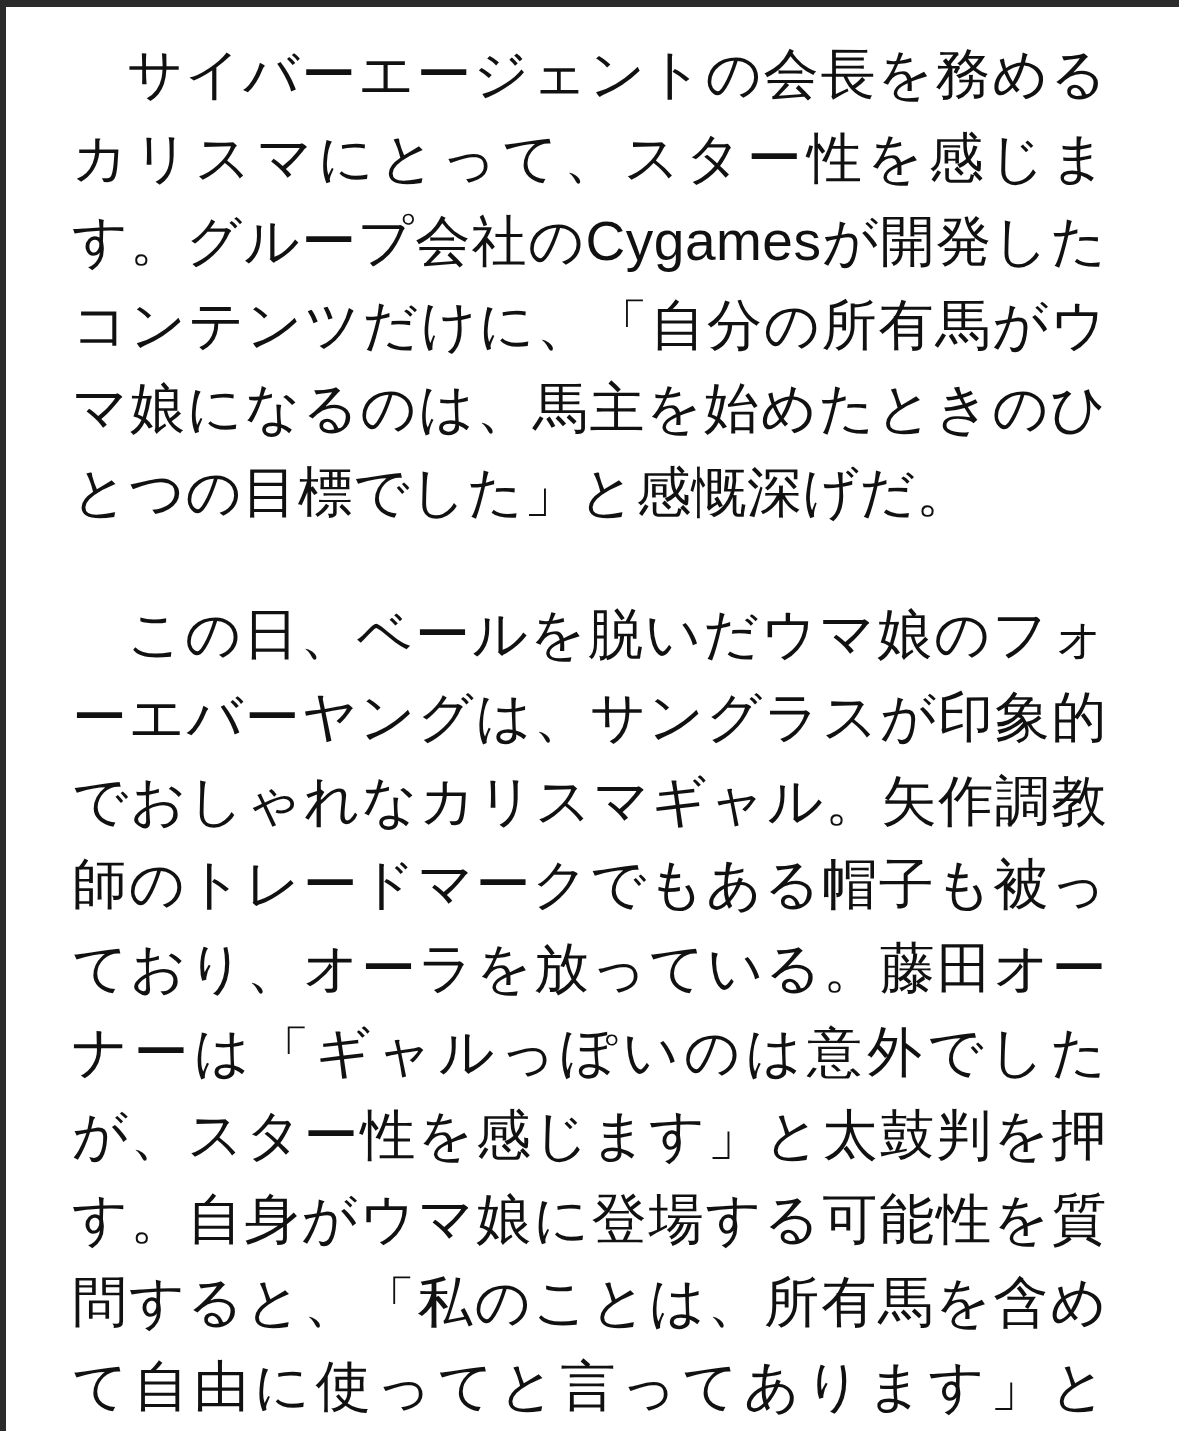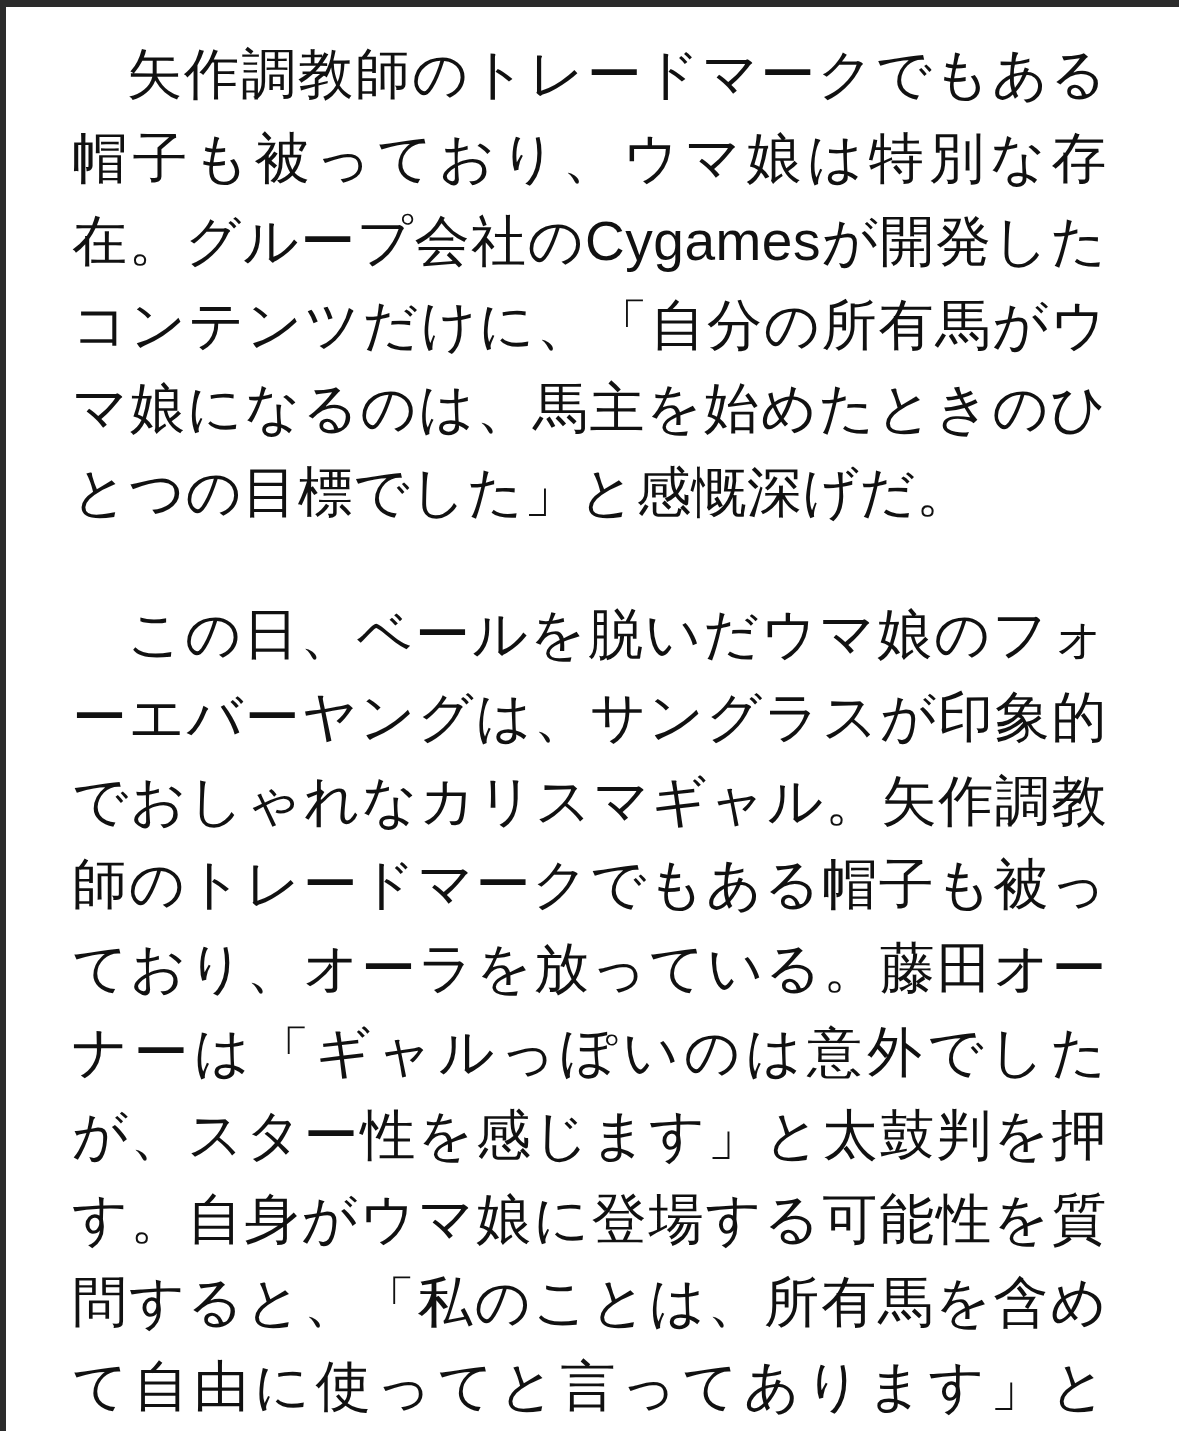--- a/index.html
+++ b/index.html
@@ -59,15 +59,15 @@
     margin-bottom: 0;
   }
 </style>
 </head>
 <body>
 
 <div class="top-edge"></div>
 <div class="left-edge"></div>
 
 <article class="article">
-  <p>矢作調教師のトレードマークでもある帽子も被っており、ウマ娘は特別な存在。グループ会社のCygamesが開発したコンテンツだけに、「自分の所有馬がウマ娘になるのは、馬主を始めたときのひとつの目標でした」と感慨深げだ。</p>
+  <p>サイバーエージェントの会長を務めるカリスマにとって、スター性を感じます。グループ会社のCygamesが開発したコンテンツだけに、「自分の所有馬がウマ娘になるのは、馬主を始めたときのひとつの目標でした」と感慨深げだ。</p>
   <p>この日、ベールを脱いだウマ娘のフォーエバーヤングは、サングラスが印象的でおしゃれなカリスマギャル。矢作調教師のトレードマークでもある帽子も被っており、オーラを放っている。藤田オーナーは「ギャルっぽいのは意外でしたが、スター性を感じます」と太鼓判を押す。自身がウマ娘に登場する可能性を質問すると、「私のことは、所有馬を含めて自由に使ってと言ってあります」と〝NGなし〟を宣言した。</p>
 </article>
 
 </body></html>

